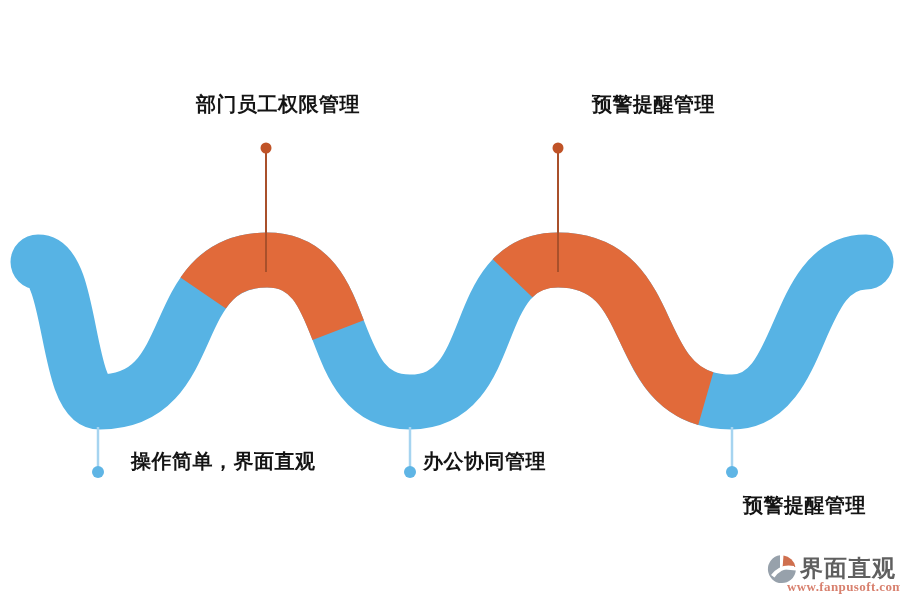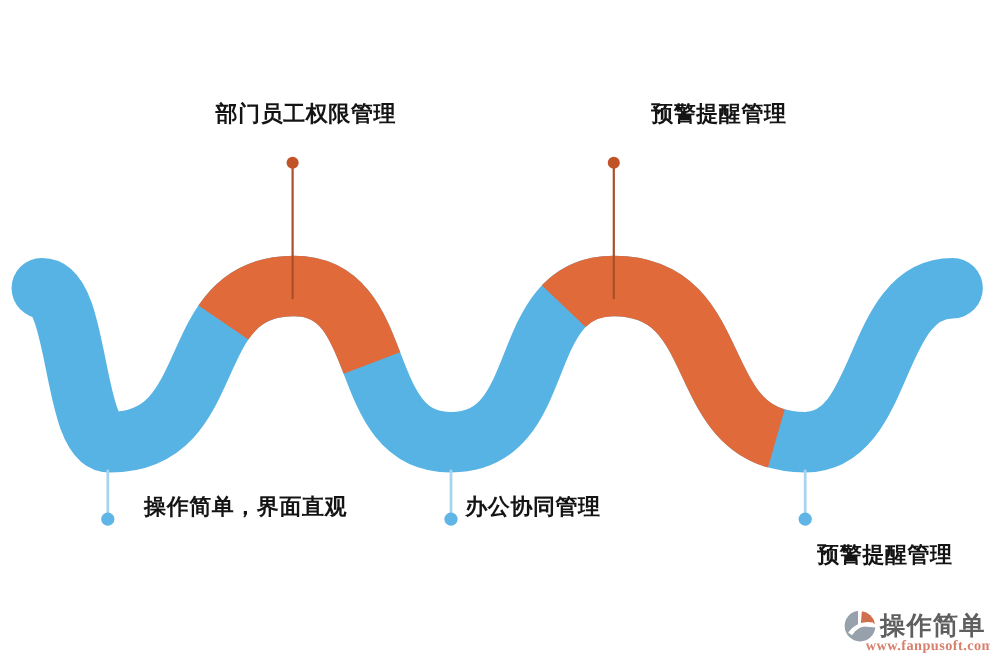--- a/index.html
+++ b/index.html
@@ -84,17 +84,17 @@
   <div class="label label-bottom-1">操作简单，界面直观</div>
   <div class="label label-bottom-2">办公协同管理</div>
   <div class="label label-bottom-3">预警提醒管理</div>
 
   <div id="footer-logo">
     <svg id="brand-icon" width="32" height="32" viewBox="0 0 32 32">
       <path d="M14 2.2 A14 14 0 1 0 29.8 17.5 L14 16 Z" fill="#97a1ab"></path>
       <path d="M17.5 2.6 A14 14 0 0 1 29.4 13.8 L16.5 15.5 Z" fill="#cf6f4e"></path>
       <path d="M5 22 Q14 10 28 13 L28 15.5 Q15 14.5 8.5 24.5 Z" fill="#ffffff"></path>
     </svg>
-    <div id="brand-name">操作简单</div>
+    <div id="brand-name">界面直观</div>
     <div id="brand-url">www.fanpusoft.com</div>
   </div>
 
 </div>
 
 </body></html>

